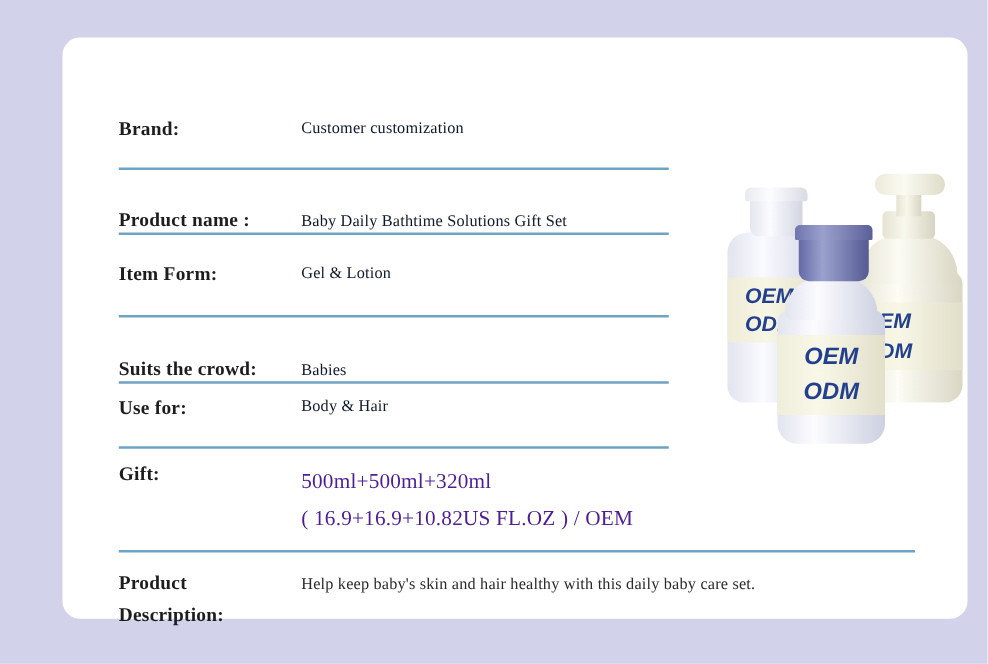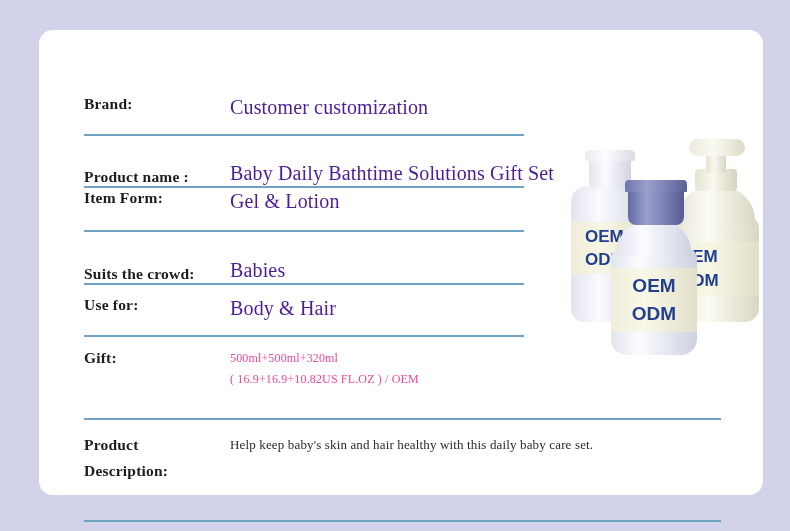--- a/index.html
+++ b/index.html
@@ -13,21 +13,21 @@
     font-family: "Liberation Serif", "DejaVu Serif", serif;
     overflow: hidden;
   }
   #page {
     position: relative;
     width: 790px;
     height: 531px;
   }
   .card {
     position: absolute;
-    left: 39px;
+    left: 50px;
     top: 30px;
     width: 724px;
     height: 465px;
     background: #ffffff;
     border-radius: 14px;
   }
 
   
   .spec-table {
     position: absolute;
@@ -44,64 +44,65 @@
     width: 146px;
     flex: 0 0 146px;
     font-weight: bold;
     font-size: 15.5px;
     color: #1d1d1d;
     letter-spacing: 0.2px;
     line-height: 1.25;
   }
   .row-value {
     flex: 1 1 auto;
-    font-size: 20px;
-    color: #4c1d95;
+    font-size: 13px;
+    color: #0f172a;
     line-height: 1.3;
     letter-spacing: 0.15px;
   }
   .divider {
     height: 2px;
     background: #6fa3c2;
     border: 0;
     margin: 0;
   }
   .divider.short { width: 440px; }
   .divider.full  { width: 637px; }
 
   
   .r-brand   { height: 40px; padding-top: 9px; }
   .r-name    { height: 40px; padding-top: 10px; align-items: flex-end; }
-  .r-form    { height: 42px; padding-top: 0; }
+  .r-form    { height: 42px; padding-top: 22px; }
   .r-crowd   { height: 40px; padding-top: 11px; align-items: flex-end; }
   .r-use     { height: 40px; padding-top: 10px; }
   .r-spec    { height: 70px; padding-top: 11px; }
   .r-desc    { height: 88px; padding-top: 12px; }
 
   .spec-lines {
-    font-size: 12px;
+    font-size: 17px;
     line-height: 1.75;
-    color: #ec4899;
+    color: #4c1d95;
   }
   .desc-label {
     line-height: 1.65;
   }
   .desc-text {
     font-size: 13px;
     line-height: 2.0;
     color: #2a2a2a;
   }
 
   
   .product-photo {
     position: absolute;
     left: 524px;
     top: 105px;
     width: 210px;
     height: 232px;
+    font-style: italic;
   }
   .bottle { position: absolute; }
 
   
   .b-left { left: 8px; top: 15px; width: 78px; height: 172px; }
   .bl-cap {
     position: absolute; left: 14px; top: 0; width: 50px; height: 11px;
     background: linear-gradient(to right,#e9eaf0,#fdfdff 40%,#d9dbe4);
     border-radius: 5px 5px 2px 2px;
   }

